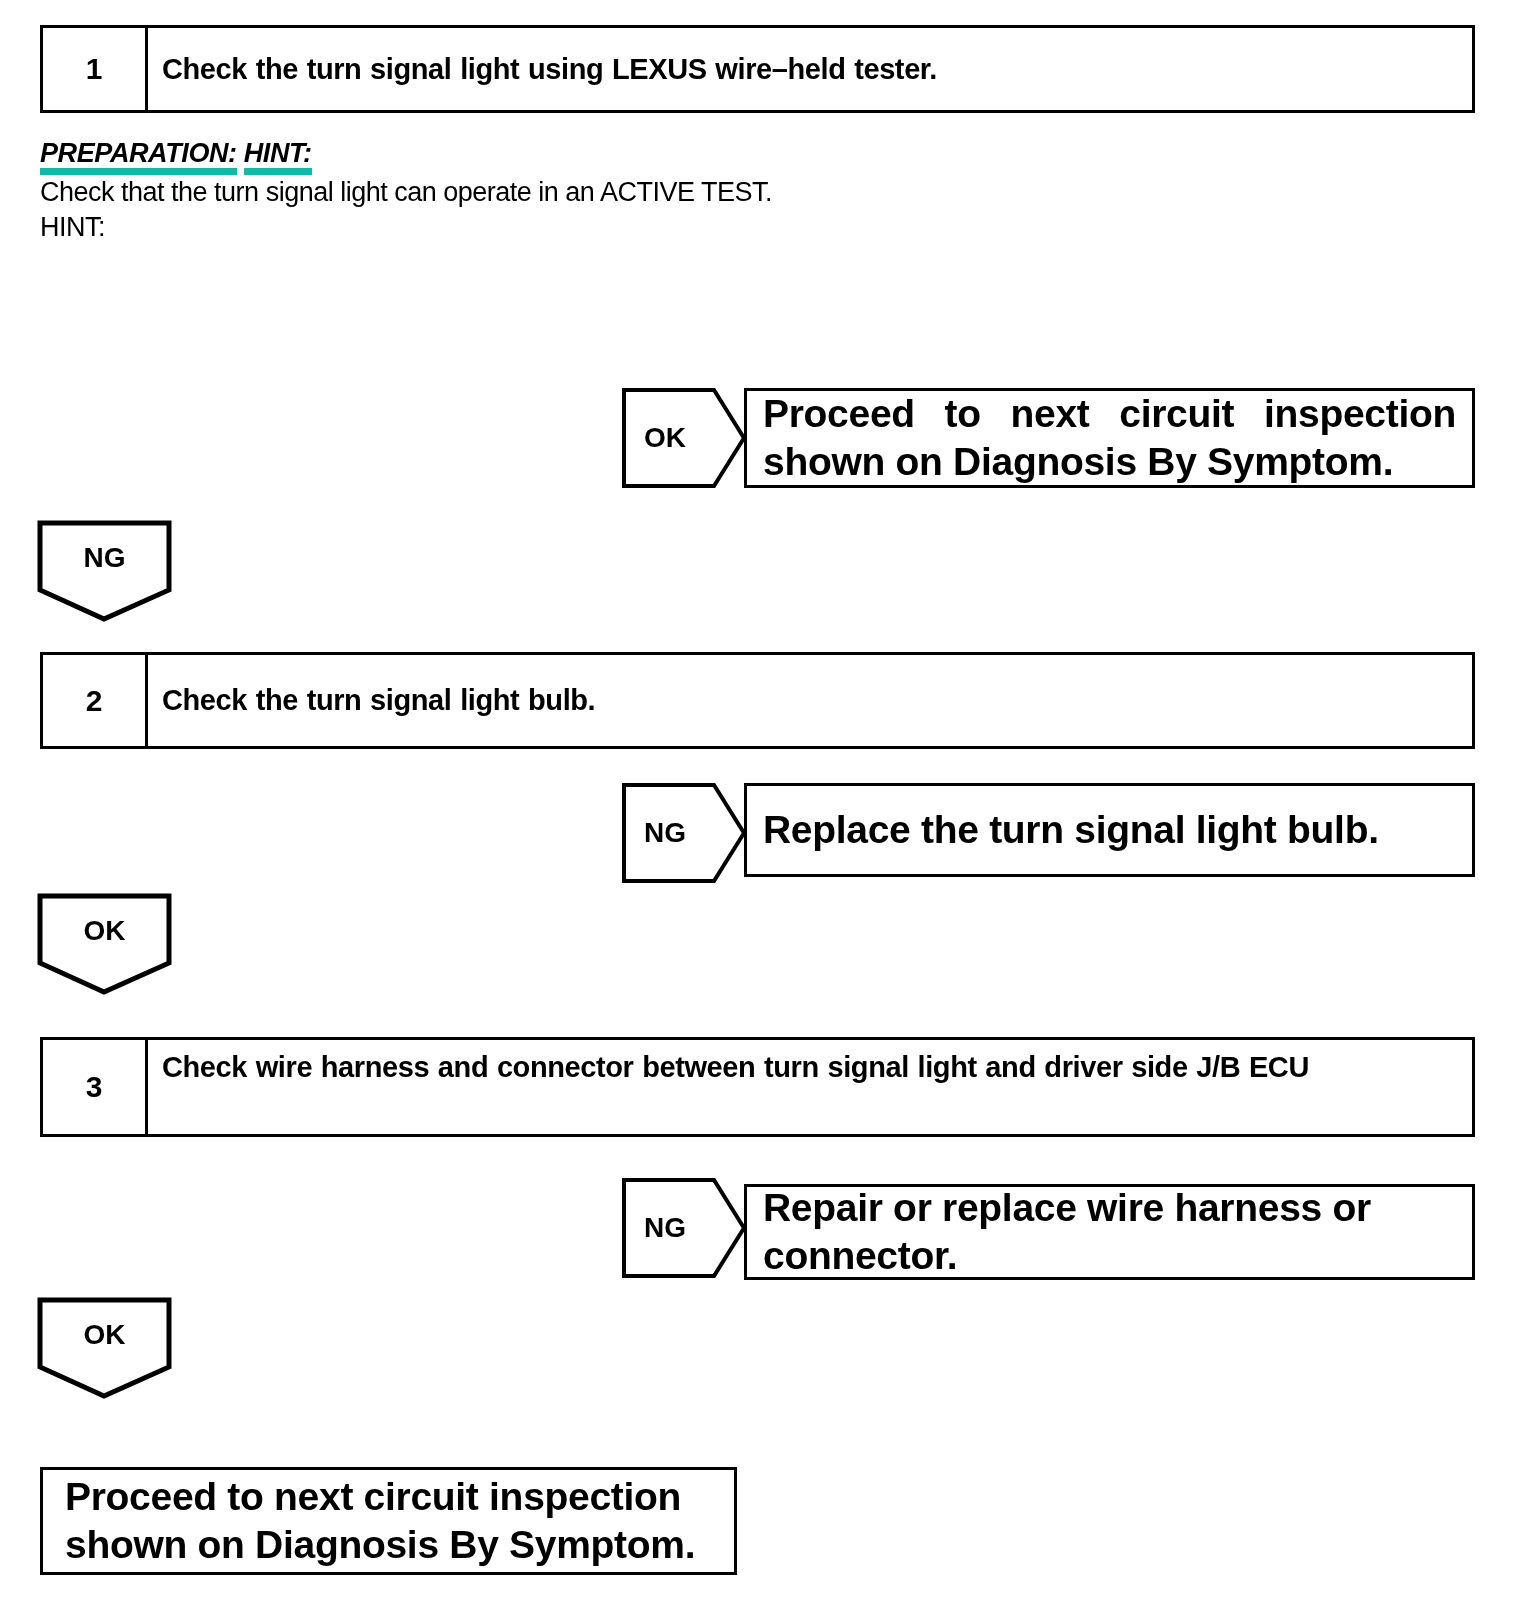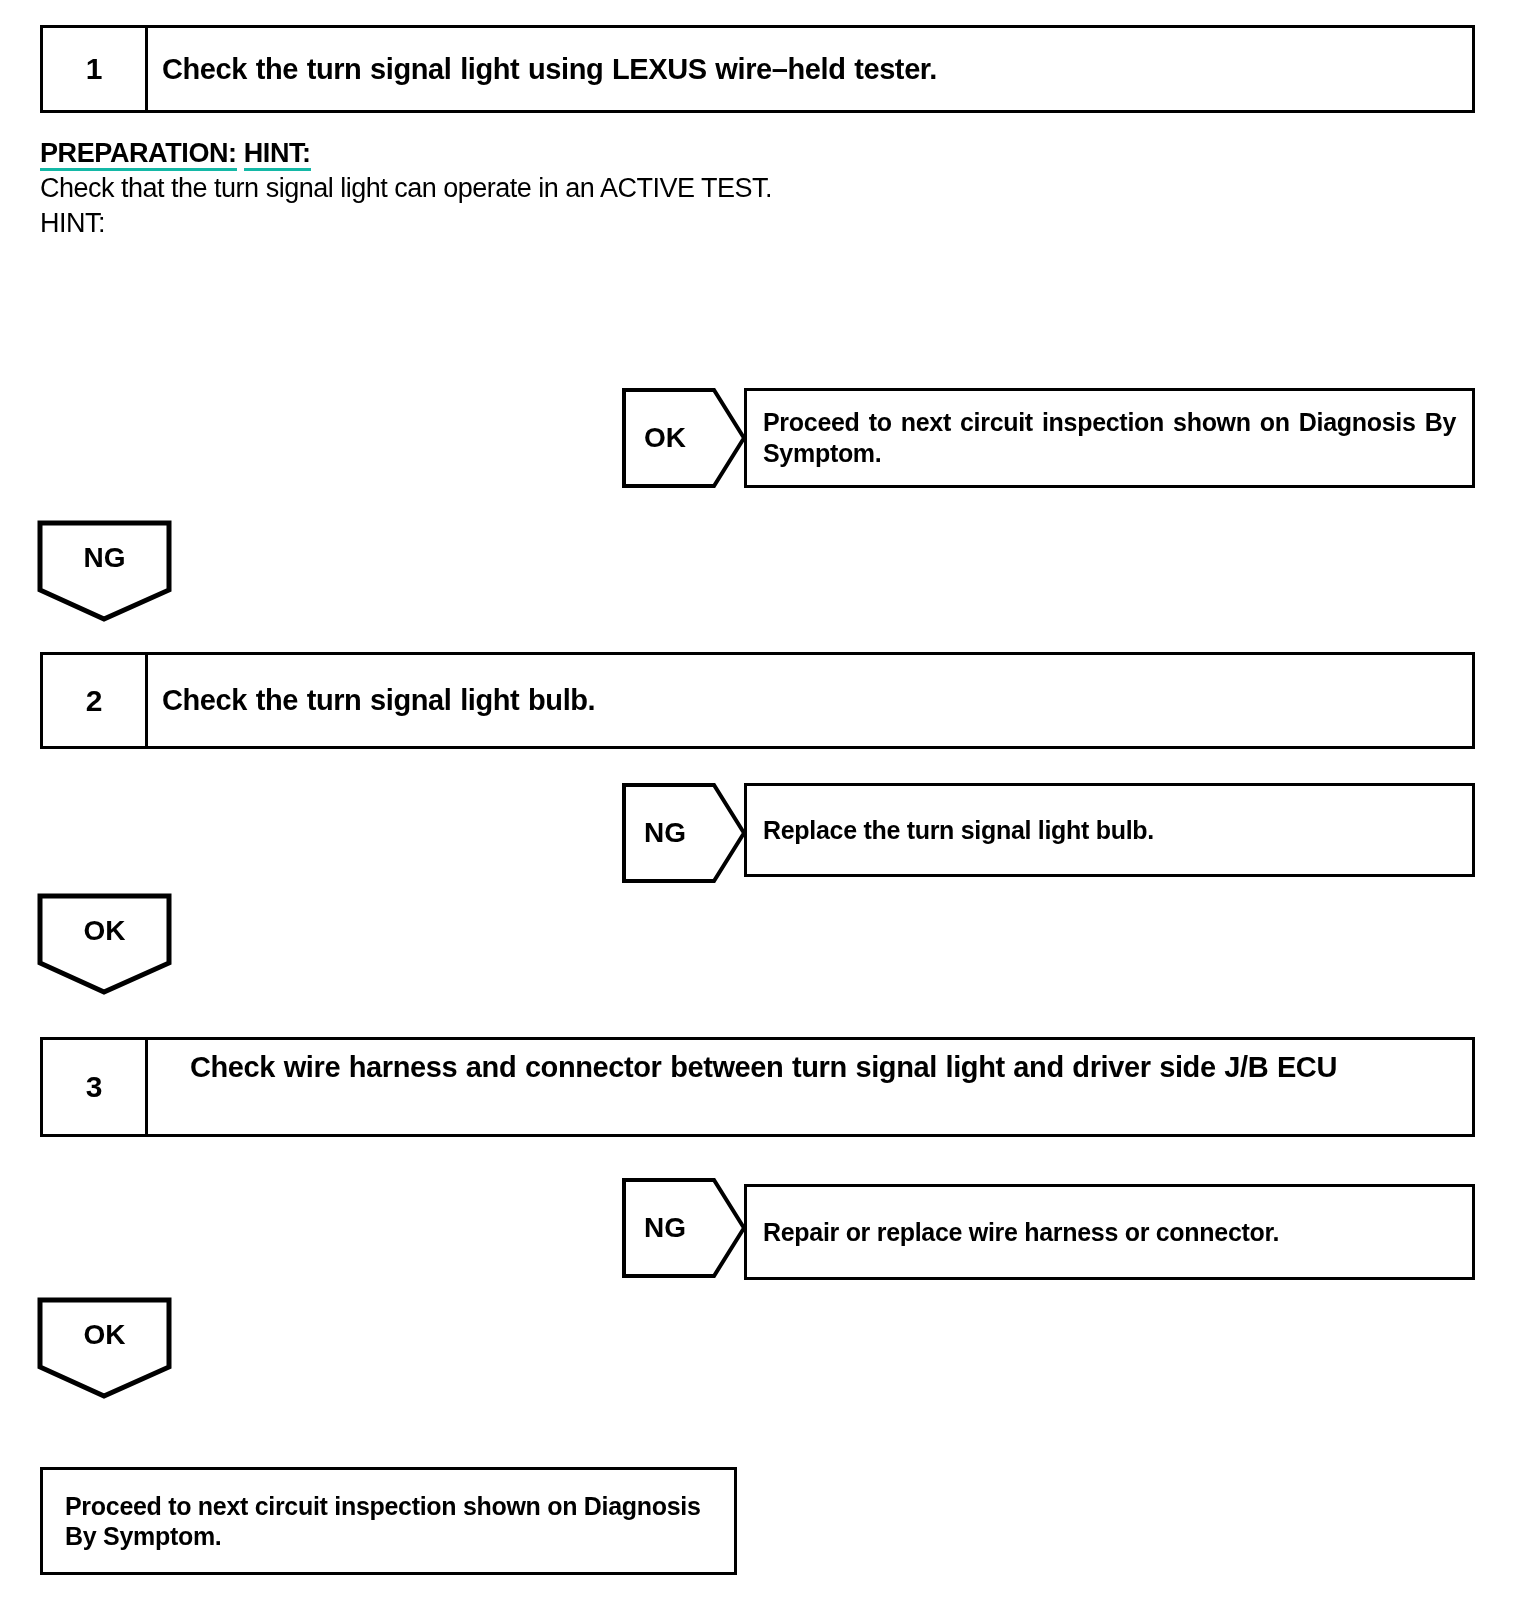--- a/index.html
+++ b/index.html
@@ -51,39 +51,39 @@
     padding: 0 14px;
     font-size: 29px;
     font-weight: bold;
     line-height: 1.12;
     letter-spacing: -0.4px;
     word-spacing: 1px;
   }
   .step-title.top-align {
     align-items: flex-start;
     padding-top: 11px;
-    margin-left: 28px;
   }
 
   
   .text-block {
     position: absolute;
     font-size: 27px;
     line-height: 1.30;
     letter-spacing: -0.5px;
     white-space: nowrap;
   }
   .text-line { display: block; }
   .lbl-bold {
     font-weight: bold;
-    border-bottom: 3px solid #14b8a6;
+    border-bottom: 7px solid #14b8a6;
     display: inline-block;
     line-height: 1.05;
     padding-bottom: 1px;
     letter-spacing: -0.4px;
+    font-style: italic;
   }
   .plain { font-weight: normal; }
 
   
   .judge-right {
     position: absolute;
     width: 124px;
     height: 100px;
     display: flex;
     align-items: center;
@@ -129,21 +129,21 @@
   
   .result-box {
     position: absolute;
     border: 3px solid #000;
     background: #fff;
     display: flex;
     align-items: center;
     padding: 0 16px;
   }
   .result-text {
-    font-size: 25px;
+    font-size: 39px;
     font-weight: bold;
     line-height: 1.22;
     letter-spacing: -0.3px;
     width: 100%;
   }
   .result-text.justify {
     text-align: justify;
     text-align-last: left;
   }
   .result-box.two-line .result-text { line-height: 1.24; }

